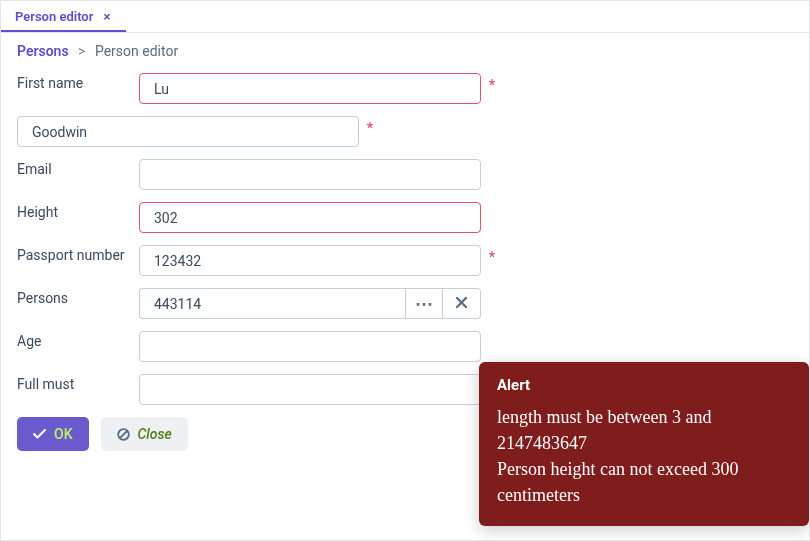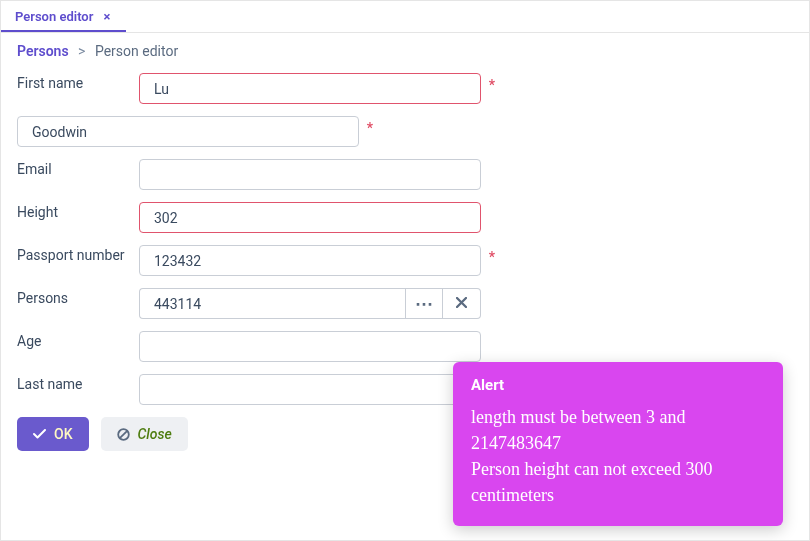--- a/index.html
+++ b/index.html
@@ -147,35 +147,35 @@
     padding: 0 16px;
     border-radius: 5px;
     font-size: 14px;
     font-weight: 500;
     border: none;
     cursor: pointer;
     font-family: inherit;
   }
   .btn-primary {
     background: #6a5acd;
-    color: #fef9c3;
+    color: #bef264;
   }
   .btn-secondary {
     background: #eef0f3;
     color: #4d7c0f;
     font-style: italic;
   }
   .btn svg { display: block; }
   
   .alert {
     position: absolute;
-    right: 26px;
+    right: 0;
     bottom: 14px;
     width: 330px;
-    background: #d946ef;
+    background: #7f1d1d;
     color: #fff;
     border-radius: 6px;
     padding: 14px 18px 18px 18px;
     box-shadow: 0 4px 16px rgba(0,0,0,0.2);
   }
   .alert-title {
     font-weight: 700;
     font-size: 15px;
     margin-bottom: 10px;
   }
@@ -262,21 +262,21 @@
   </div>
 
   <div class="form-row">
     <div class="form-label">Age</div>
     <div class="control-wrap">
       <input class="form-input" value="" style="">
     </div>
   </div>
 
   <div class="form-row">
-    <div class="form-label">Last name</div>
+    <div class="form-label">Full must</div>
     <div class="control-wrap">
       <input class="form-input" value="" style="">
     </div>
   </div>
 
 </div>
 
 <div class="actions">
   <button class="btn btn-primary" type="button">
     <svg width="13" height="10" viewBox="0 0 13 10">

